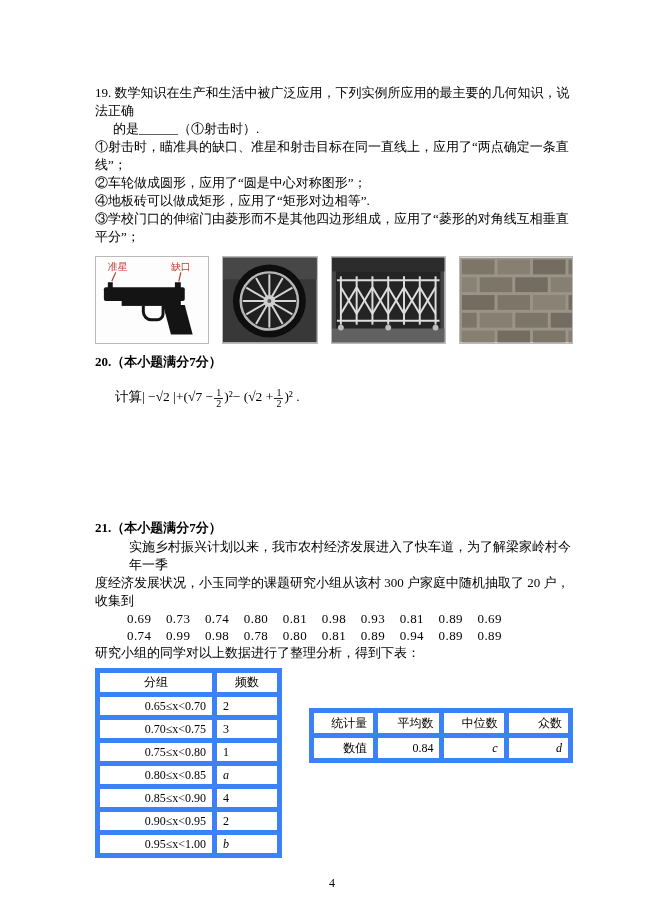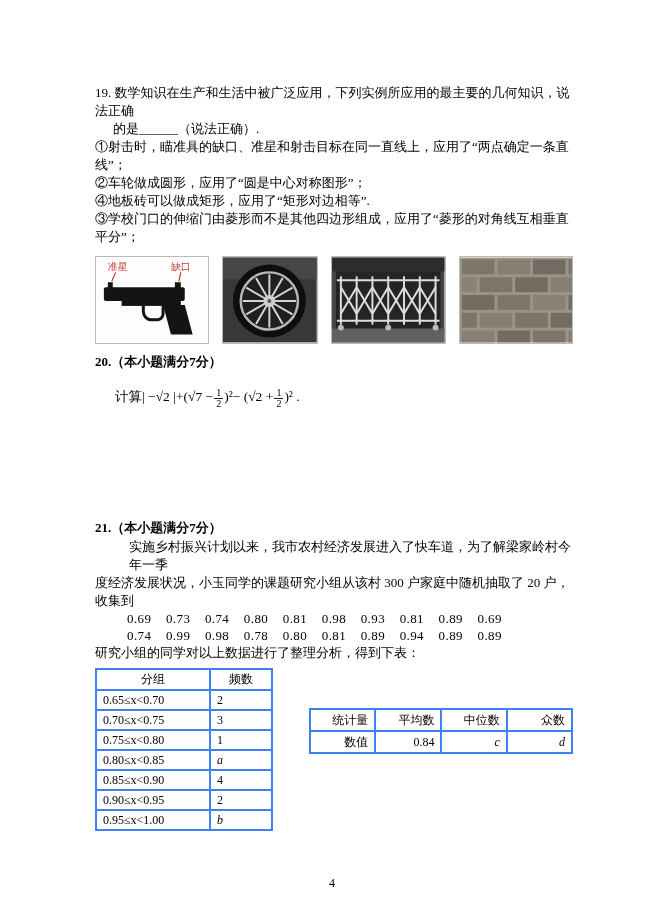--- a/index.html
+++ b/index.html
@@ -17,38 +17,38 @@
   .q-heading { margin-top:8px; font-weight:bold; line-height:20px; }
   .q21-heading { margin-top:108px; }
   .formula { margin-top:12px; margin-left:20px; line-height:26px; font-size:13.5px; }
   .frac { display:inline-block; vertical-align:-6px; text-align:center; font-size:10px; line-height:1.05; margin:0 1px; }
   .frac .num { display:block; border-bottom:1px solid #222; padding:0 2px; }
   .frac .den { display:block; padding:0 2px; }
   .figures { display:flex; gap:13px; margin-top:10px; }
   .fig { border:1px solid #b9b9b9; background:#fff; }
   .tables { position:relative; margin-top:6px; height:162px; }
   table { border-collapse:collapse; font-size:12px; }
-  td { border:2px solid #3b82f6; padding:1px 6px; height:16px; }
-  .freq-table td.group-col { width:100px; text-align:left; }
+  td { border:5px solid #3b82f6; padding:1px 6px; height:16px; }
+  .freq-table td.group-col { width:100px; text-align:right; }
   .freq-table td.freq-col { width:48px; text-align:left; }
   .freq-table td.hdr { text-align:center; }
   .stats-table { position:absolute; left:214px; top:40px; }
   .stats-table td { width:56px; text-align:right; height:18px; }
   .var { font-style:italic; }
   .page-number { position:absolute; bottom:12px; left:50%; transform:translateX(-50%); font-size:12px; }
 </style>
 </head>
 <body>
 
 <div class="sheet">
   <div class="content">
 
     <div>
       <div class="line"><span>19.</span> <span>数学知识在生产和生活中被广泛应用，下列实例所应用的最主要的几何知识，说法正确</span></div>
-      <div class="line indent1">的是______（说法正确）.</div>
+      <div class="line indent1">的是______（①射击时）.</div>
       <div class="line">①射击时，瞄准具的缺口、准星和射击目标在同一直线上，应用了“两点确定一条直线”；</div>
       <div class="line">②车轮做成圆形，应用了“圆是中心对称图形”；</div>
       <div class="line">④地板砖可以做成矩形，应用了“矩形对边相等”.</div>
       <div class="line">③学校门口的伸缩门由菱形而不是其他四边形组成，应用了“菱形的对角线互相垂直平分”；</div>
 
       <div class="figures">
 
         <svg class="fig" width="114" height="86" viewBox="0 0 114 86">
           <rect x="0" y="0" width="114" height="86" fill="#fdfdfd"></rect>
           <text x="12" y="13" font-size="10" fill="#c0392b">准星</text>

